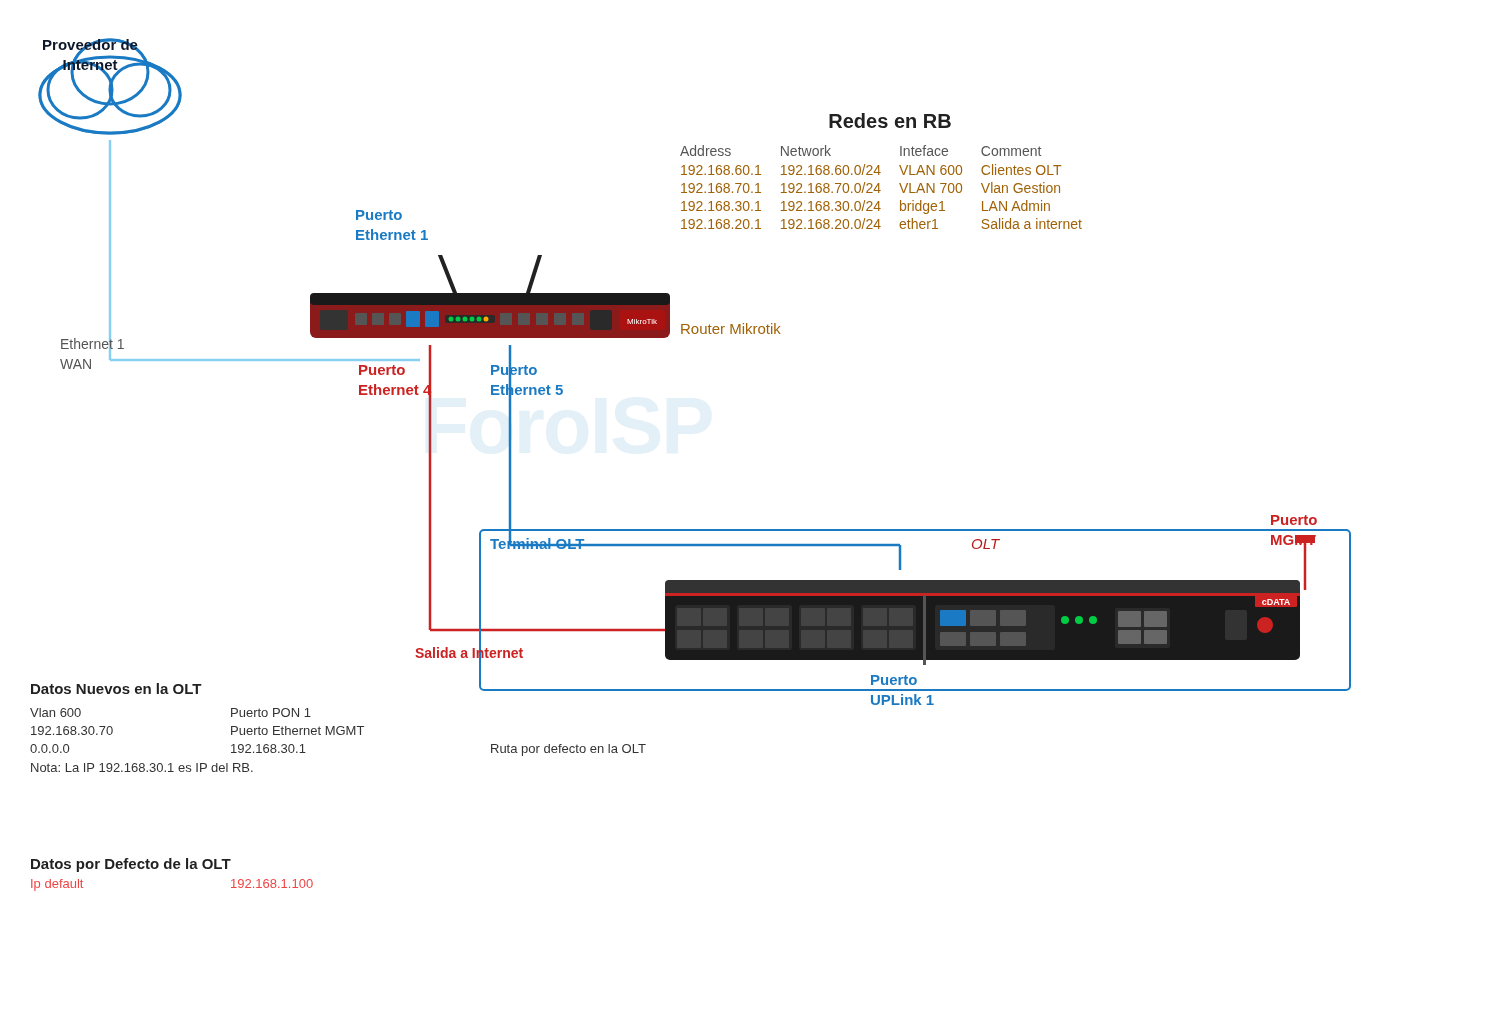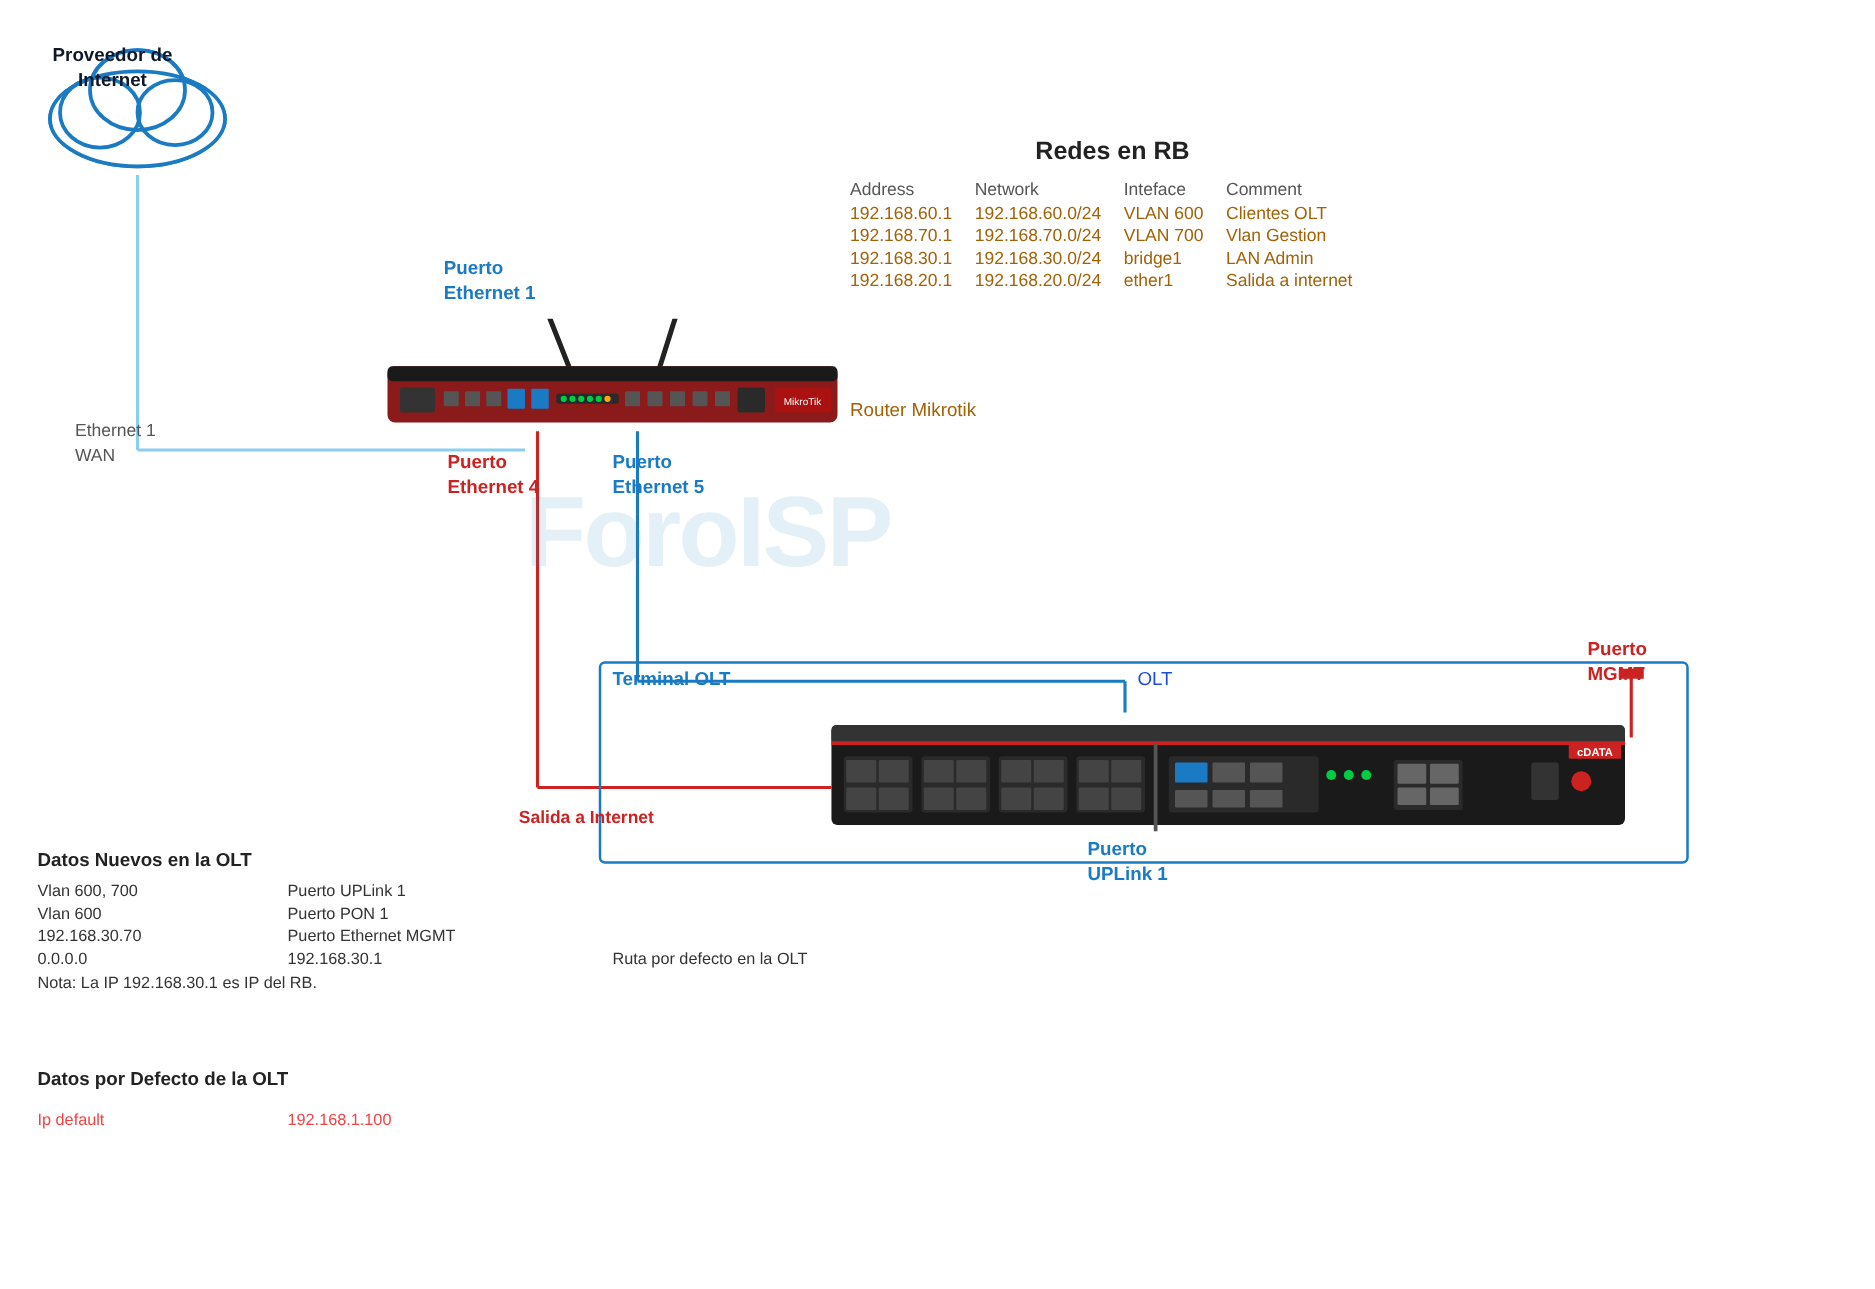--- a/index.html
+++ b/index.html
@@ -154,21 +154,21 @@
 
     .datos-defecto {
       position: absolute;
       top: 855px;
       left: 30px;
     }
     .datos-defecto h3 {
       font-size: 15px;
       font-weight: bold;
       color: #222;
-      margin-bottom: 16px;
+      margin-bottom: 4px;
     }
     .datos-defecto-row {
       font-size: 13px;
       color: #ef4444;
       display: flex;
       gap: 60px;
     }
     .datos-defecto-row .col1 { min-width: 140px; }
 
     
@@ -183,23 +183,24 @@
       letter-spacing: -2px;
       pointer-events: none;
       user-select: none;
       white-space: nowrap;
     }
 
     
     .olt-top-label {
       position: absolute;
       top: 535px;
-      left: 910px;
-      font-size: 15px;
-      color: #1d4ed8;
+      left: 971px;
+      font-size: 15px;
+      color: #b91c1c;
+      font-style: italic;
     }
 
     
     .terminal-olt-label {
       position: absolute;
       top: 535px;
       left: 490px;
       font-size: 15px;
       font-weight: bold;
       color: #1a7bc4;
@@ -440,25 +441,20 @@
       </tbody>
   </table>
 </div>
 
 <div class="watermark">ForoISP</div>
 
 <div class="datos-nuevos">
   <h3>Datos Nuevos en  la OLT</h3>
   <div id="datos-nuevos-rows">
       <div class="datos-row">
-        <span class="col1">Vlan 600, 700</span>
-        <span class="col2">Puerto UPLink 1</span>
-        <span class="col3"></span>
-      </div>
-      <div class="datos-row">
         <span class="col1">Vlan 600</span>
         <span class="col2">Puerto PON 1</span>
         <span class="col3"></span>
       </div>
       <div class="datos-row">
         <span class="col1">192.168.30.70</span>
         <span class="col2">Puerto Ethernet MGMT</span>
         <span class="col3"></span>
       </div>
       <div class="datos-row">

